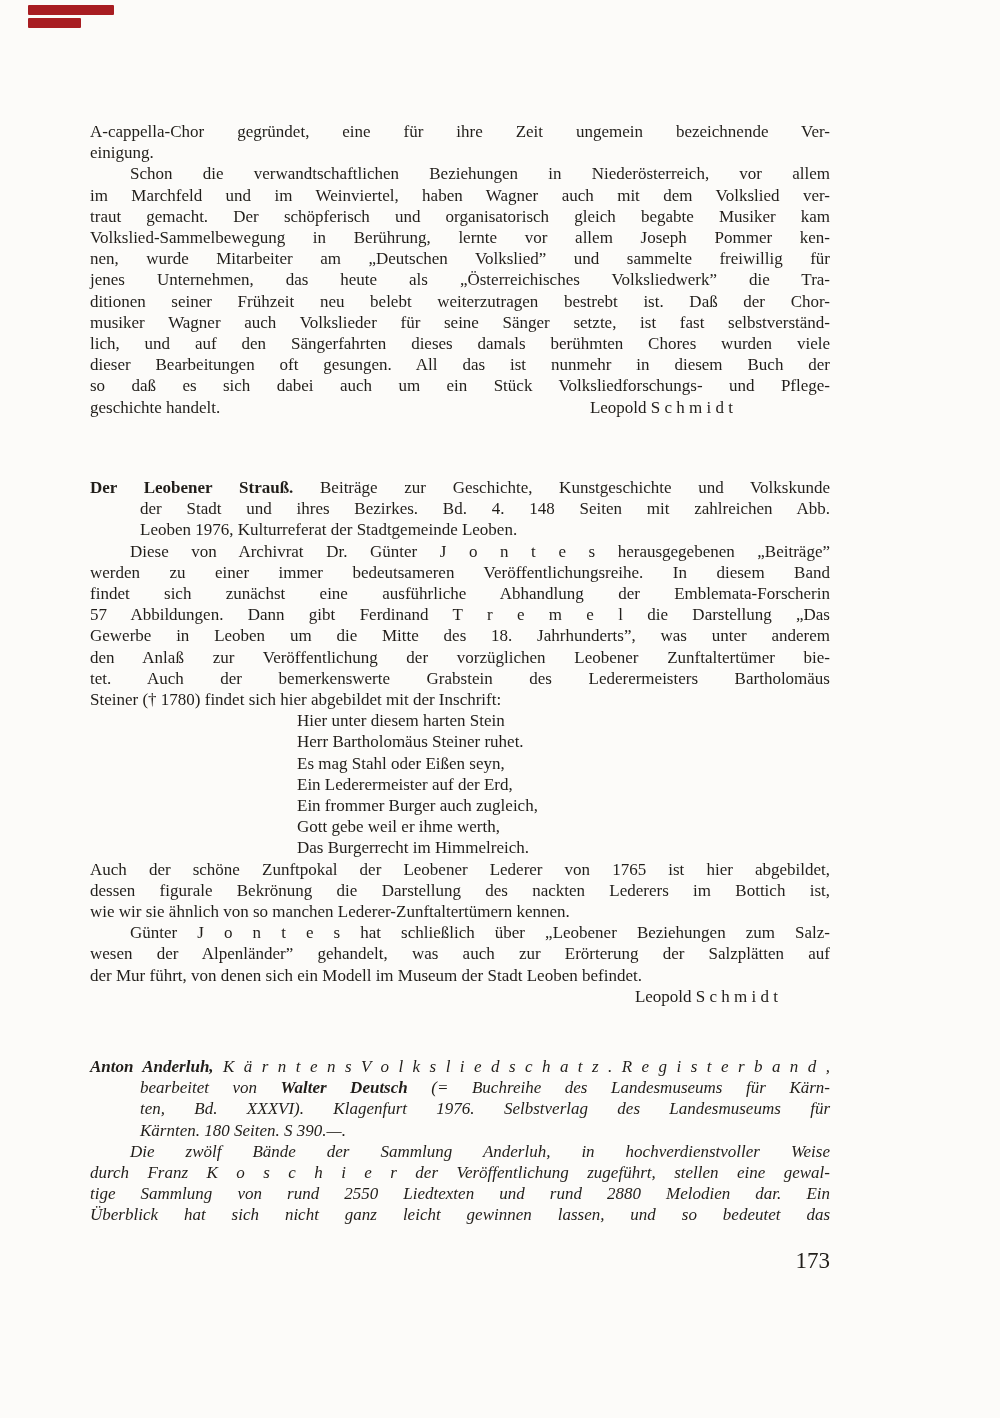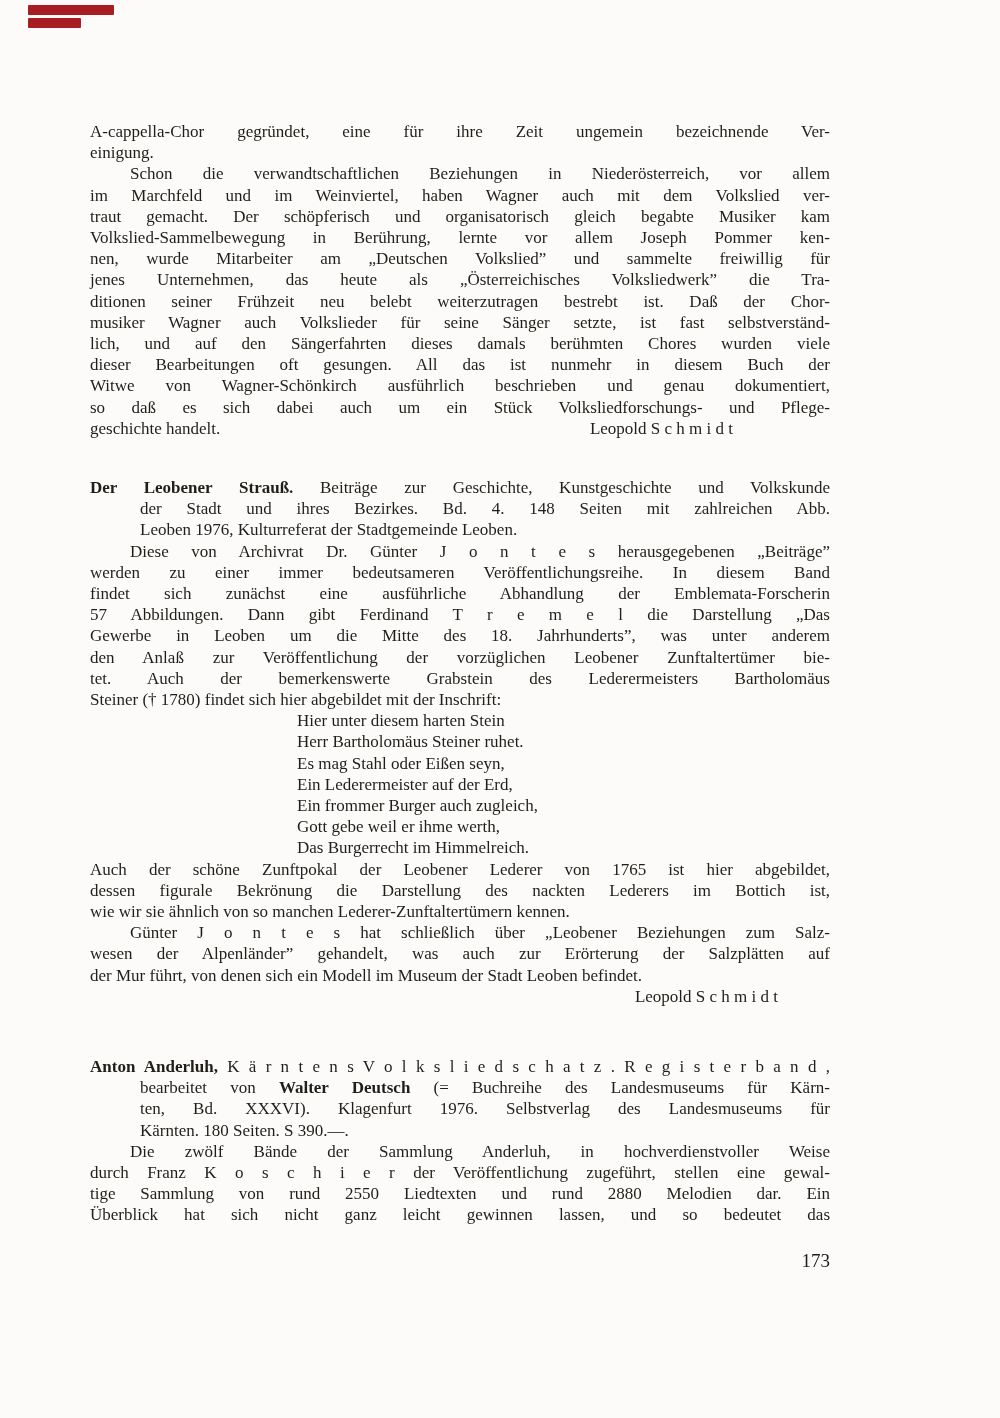--- a/index.html
+++ b/index.html
@@ -22,22 +22,22 @@
   .scan-mark.m1{left:28px;top:5px;width:86px;height:10px;}
   .scan-mark.m2{left:28px;top:18px;width:53px;height:10px;}
 
   .textblock{
     position:absolute;left:90px;top:0;width:740px;
     font-size:17px;line-height:21.2px;
   }
   .block{position:absolute;left:0;width:740px;}
   .b1{top:121px;}
   .b2{top:477px;}
-  .b3{top:1056px;}
-  .pageno{top:1249px;text-align:right;font-size:19px;line-height:24px;}
+  .b3{top:1056px;font-style:italic;}
+  .pageno{top:1249px;text-align:right;font-size:23px;line-height:24px;}
 
   .jl{text-align:justify;text-align-last:justify;}
   .ll{text-align:left;}
   .ind{padding-left:40px;}      
   .hind{padding-left:50px;}     
   .poem{padding-left:207px;}
   b{font-weight:bold;}
 
   .sigline{display:flex;}
   .sigline .left{flex:0 0 auto;}
@@ -60,21 +60,20 @@
       <div class="jl ind">Schon die verwandtschaftlichen Beziehungen in Niederösterreich, vor allem</div>
       <div class="jl">im Marchfeld und im Weinviertel, haben Wagner auch mit dem Volkslied ver-</div>
       <div class="jl">traut gemacht. Der schöpferisch und organisatorisch gleich begabte Musiker kam</div>
       <div class="jl">Volkslied-Sammelbewegung in Berührung, lernte vor allem Joseph Pommer ken-</div>
       <div class="jl">nen, wurde Mitarbeiter am „Deutschen Volkslied” und sammelte freiwillig für</div>
       <div class="jl">jenes Unternehmen, das heute als „Österreichisches Volksliedwerk” die Tra-</div>
       <div class="jl">ditionen seiner Frühzeit neu belebt weiterzutragen bestrebt ist. Daß der Chor-</div>
       <div class="jl">musiker Wagner auch Volkslieder für seine Sänger setzte, ist fast selbstverständ-</div>
       <div class="jl">lich, und auf den Sängerfahrten dieses damals berühmten Chores wurden viele</div>
       <div class="jl">dieser Bearbeitungen oft gesungen. All das ist nunmehr in diesem Buch der</div>
-      <div class="jl">Witwe von Wagner-Schönkirch ausführlich beschrieben und genau dokumentiert,</div>
       <div class="jl">so daß es sich dabei auch um ein Stück Volksliedforschungs- und Pflege-</div>
       <div class="sigline">
         <span class="left">geschichte handelt.</span>
         <span class="sig">Leopold  S c h m i d t</span>
       </div>
     </div>
 
     <div class="block b2">
       <div class="jl"><b>Der Leobener Strauß.</b><span> Beiträge zur Geschichte, Kunstgeschichte und Volkskunde</span></div>
       <div class="jl hind">der Stadt und ihres Bezirkes. Bd. 4. 148 Seiten mit zahlreichen Abb.</div>

